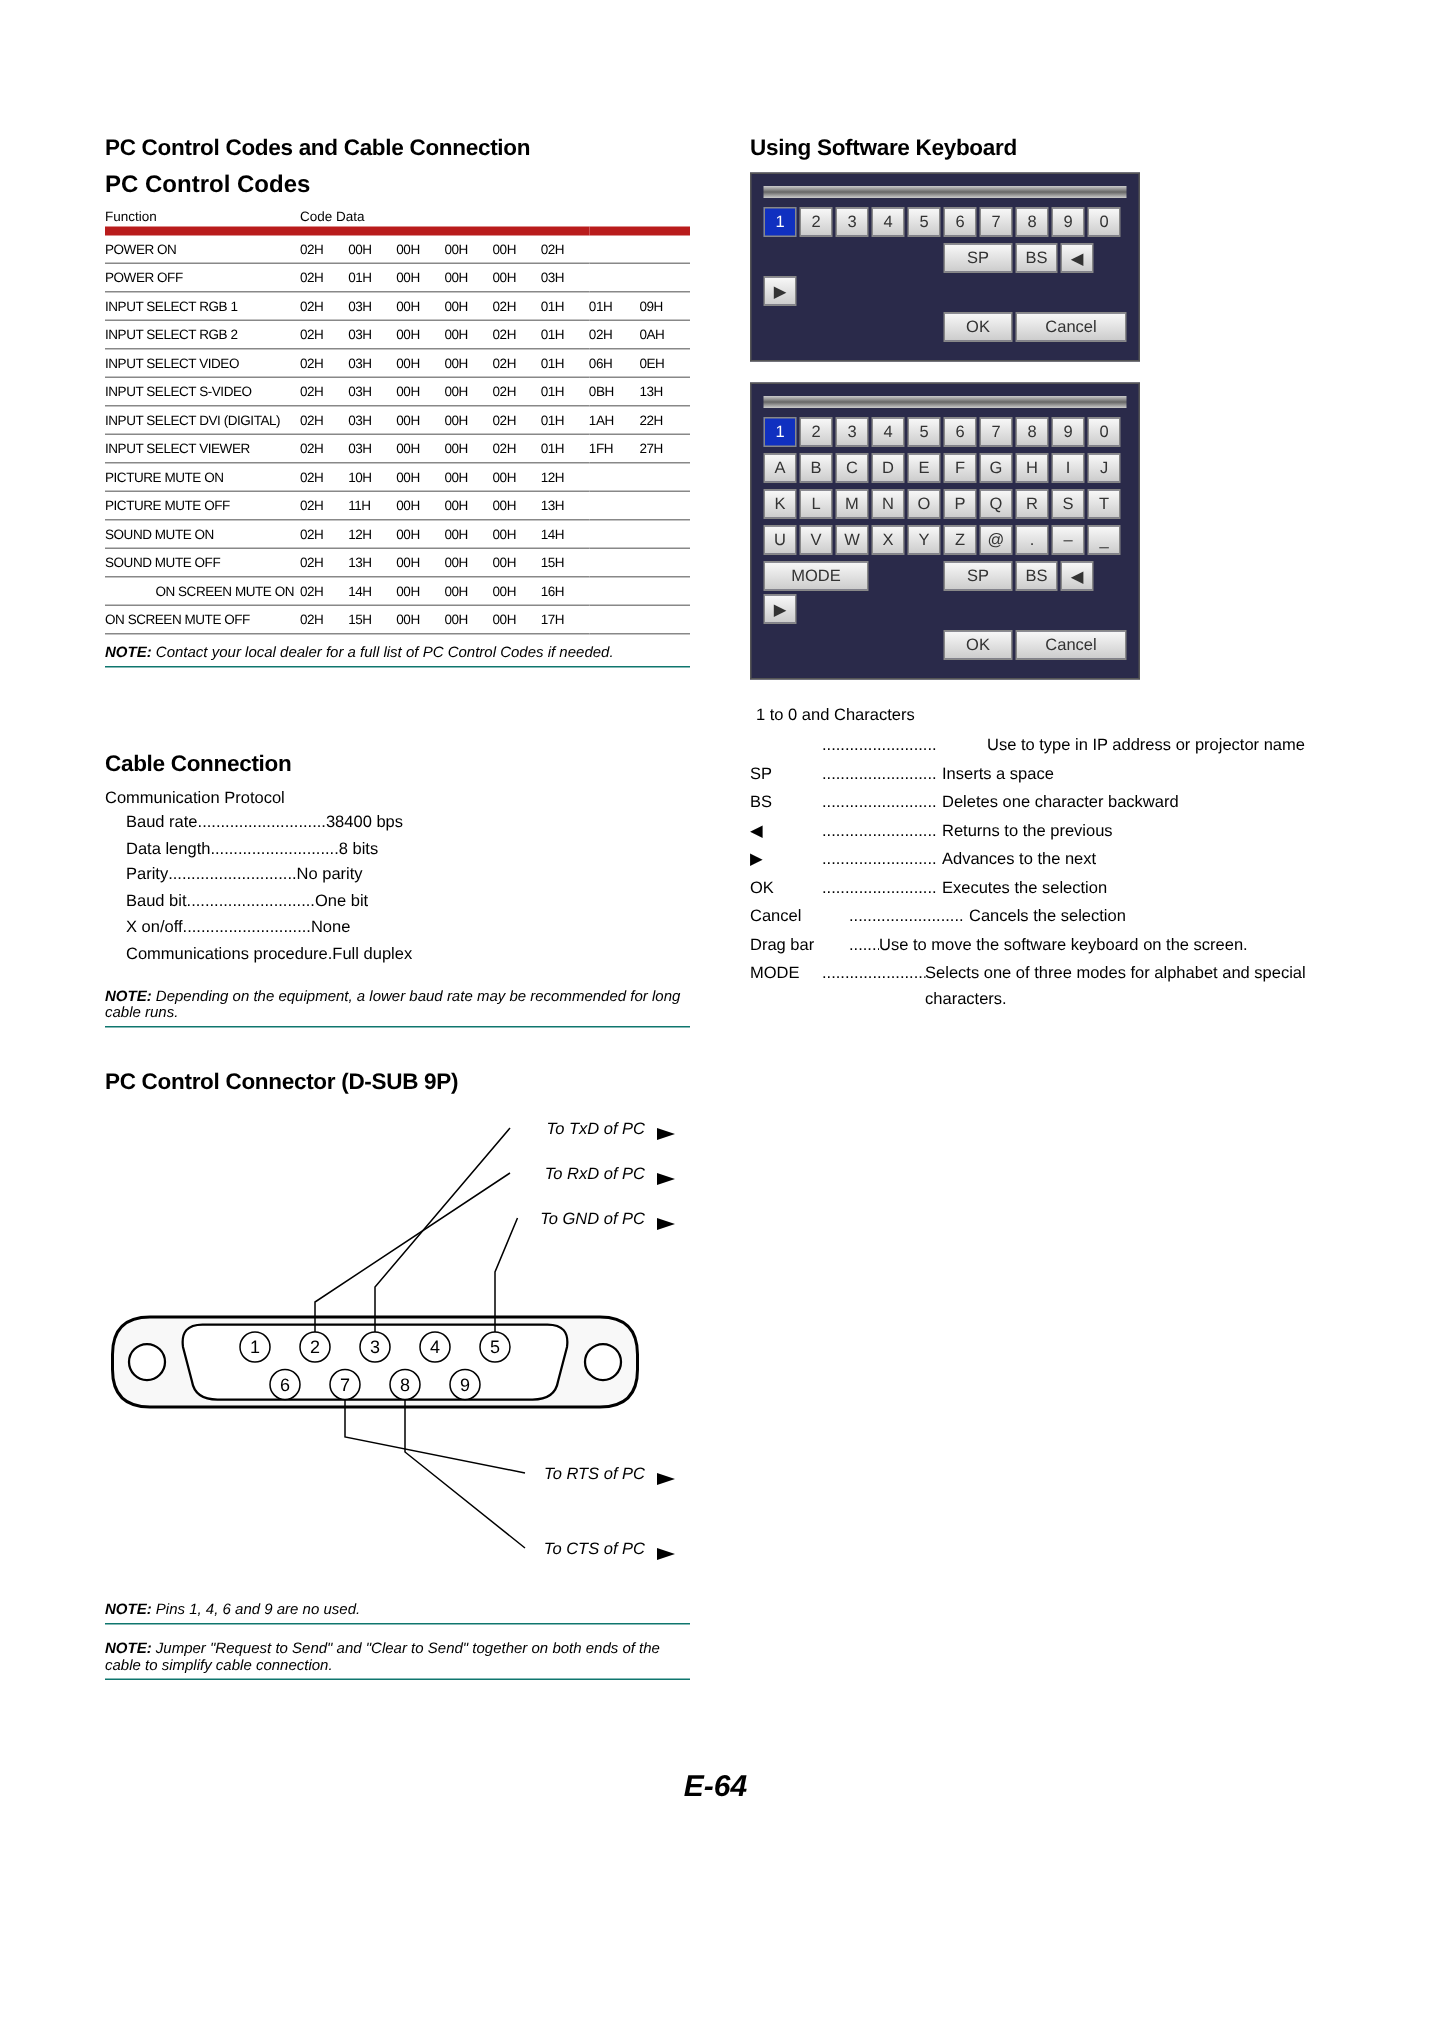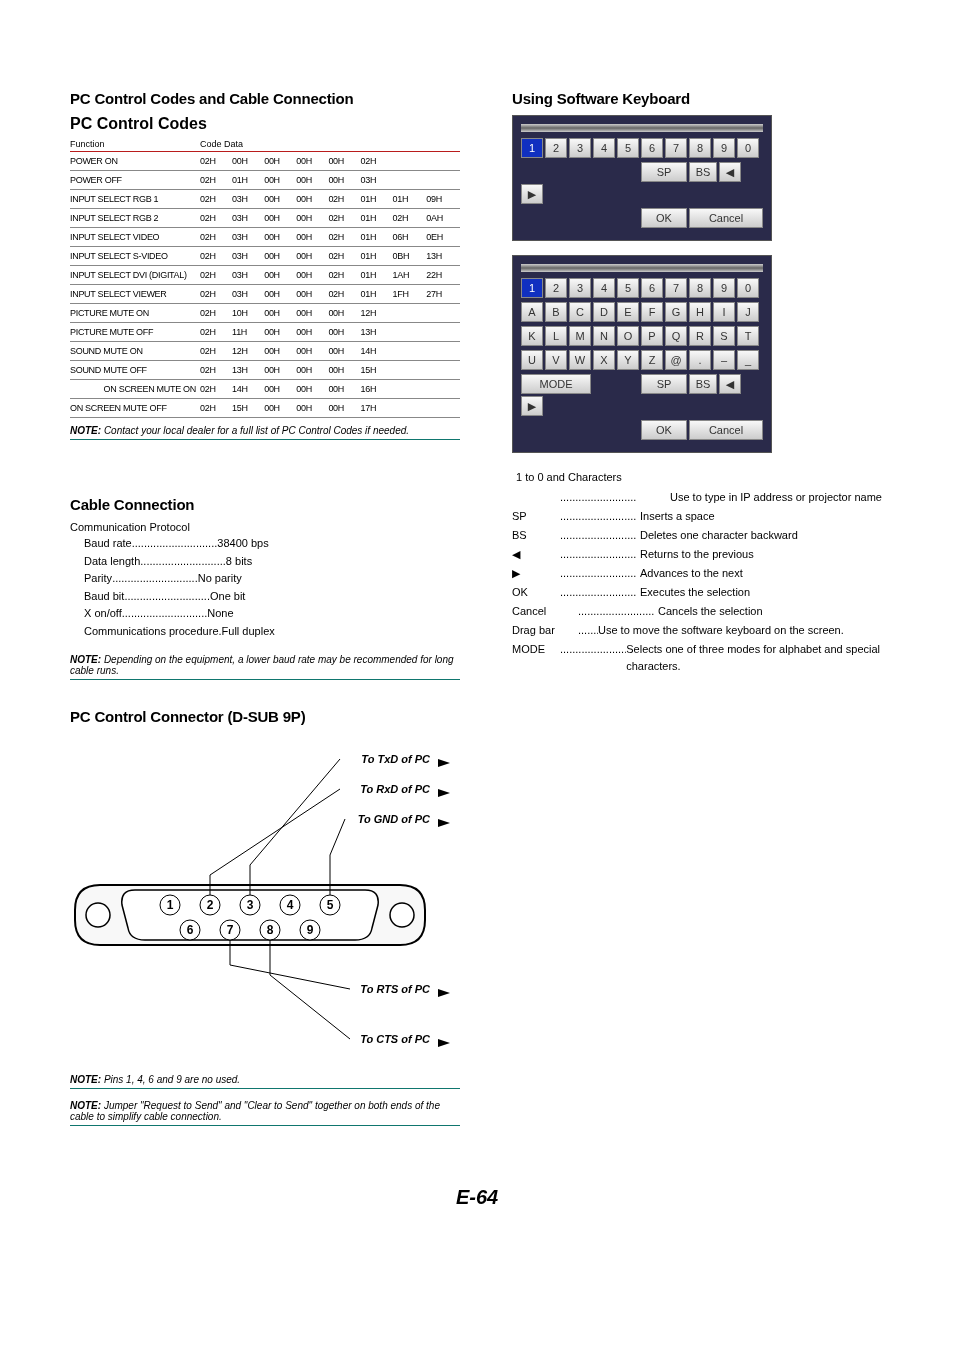--- a/index.html
+++ b/index.html
@@ -5,27 +5,27 @@
   * { box-sizing: border-box; margin: 0; padding: 0; }
   body {
     font-family: Arial, Helvetica, sans-serif;
     font-size: 11px;
     color: #000;
     background: #fff;
     width: 954px;
     margin: 0 auto;
     padding: 90px 70px 40px 70px;
   }
-  .columns { display: flex; gap: 52px; }
+  .columns { display: flex; gap: 40px; }
   .col-left { flex: 0 0 390px; }
   .col-right { flex: 1; }
   h2 { font-family: Arial, Helvetica, sans-serif; font-size: 15px; font-weight: 900; margin-bottom: 8px; letter-spacing: -0.2px; }
   .sub { font-size: 16px; font-weight: 900; margin-bottom: 4px; }
   table.codes { width: 100%; border-collapse: collapse; font-size: 9px; font-family: Arial, sans-serif; }
-  table.codes th { text-align: left; font-weight: normal; padding: 2px 4px 2px 0; border-bottom: 1px solid #b91c1c; }
+  table.codes th { text-align: left; font-weight: normal; padding: 2px 4px 2px 0; border-bottom: 6px solid #b91c1c; }
   table.codes td { padding: 4px 4px 4px 0; border-bottom: 1px solid #888; white-space: nowrap; font-stretch: condensed; letter-spacing: -0.3px; }
   .note { font-size: 10px; font-style: italic; border-bottom: 1px solid #0f766e; padding: 3px 0; margin-top: 4px; }
   .note strong { font-weight: bold; font-style: italic; }
   .spec-list { font-size: 11px; line-height: 1.6; margin-left: 14px; }
   .spec-row { display: flex; }
   .spec-label { white-space: nowrap; }
   .spec-val { white-space: nowrap; }
   .kb-wrap { margin-bottom: 14px; }
   .kb-outer { background:#2a2a4a; padding:8px; width:260px; border:1px solid #555;}
   .kb-dragbar { height:8px; background: linear-gradient(to bottom,#ccc,#666,#ccc); margin-bottom:6px;}
@@ -33,21 +33,21 @@
   .kb-key { width:22px; height:20px; background:linear-gradient(#f8f8f8,#ccc); border:1px solid #888; display:flex; align-items:center; justify-content:center; font-size:11px; color:#333;}
   .kb-key.selected { background:#1030c0; color:#fff; }
   .kb-key.wide2 { width:46px;}
   .kb-key.wide3 { width:70px;}
   .kb-key.spacer { background:transparent; border:none;}
   .glossary { font-size:11px; line-height:1.55;}
   .gloss-row { display:flex; margin-bottom:2px;}
   .gloss-term { white-space:nowrap; min-width:48px;}
   .gloss-term.wide { min-width:66px;}
   .gloss-def {}
-  .conn-diagram { margin-top:20px;font-weight:bold;}
+  .conn-diagram { margin-top:8px;}
   .page-footer { text-align:center; font-style:italic; font-weight:bold; font-size:20px; margin-top:60px;}
   .spacer-block { height: 56px; }
 </style>
 </head>
 <body>
 
 <div class="columns">
 
   <div class="col-left">
     <h2>PC Control Codes and Cable Connection</h2>

